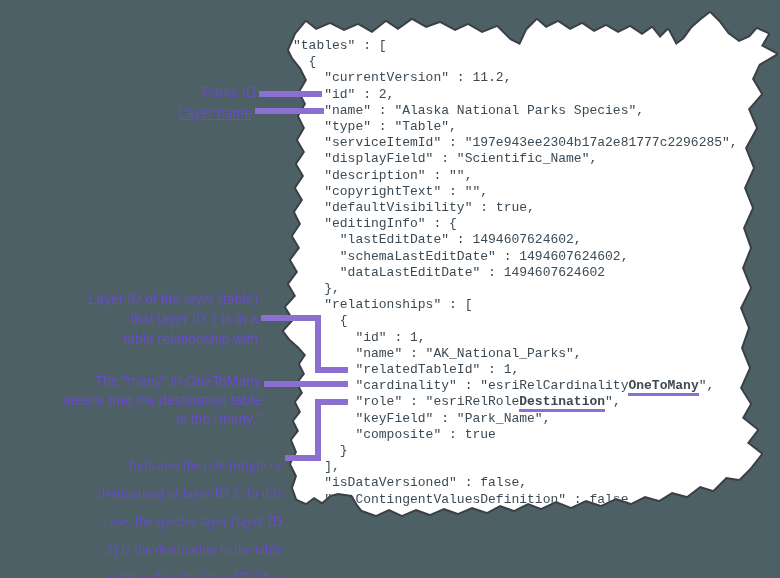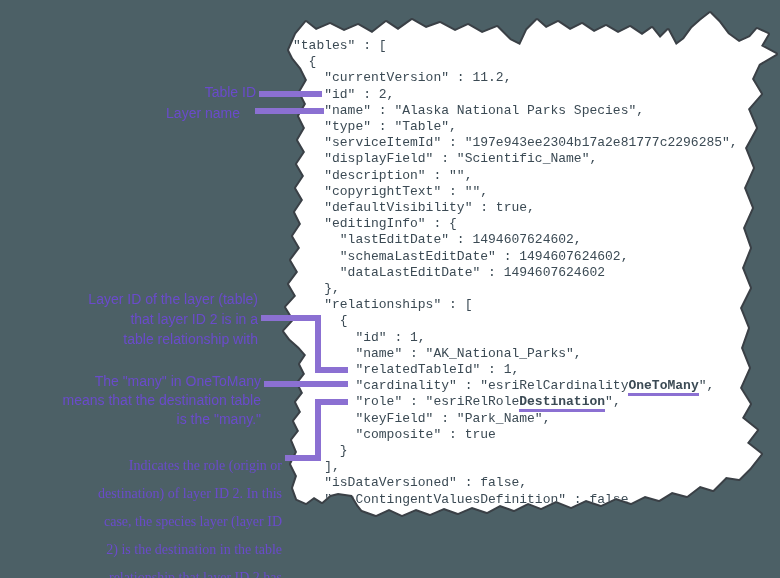--- a/index.html
+++ b/index.html
@@ -13,21 +13,21 @@
   #paper-clip{position:absolute;left:0;top:0;width:780px;height:578px;}
   #paper-bg{position:absolute;left:0;top:0;width:780px;height:578px;background:var(--paper);}
   #code-block{position:absolute;left:293px;top:38px;margin:0;
               font-family:"Liberation Mono","DejaVu Sans Mono",monospace;
               font-size:13px;line-height:16.2px;color:var(--code);}
   .code-line{white-space:pre;}
   .code-line .u{border-bottom:3px solid var(--connector);font-weight:bold;}
   .ann{position:absolute;text-align:right;color:var(--ann);font-size:14px;
        line-height:20px;white-space:pre-line;}
   .ann.a1{left:96px;top:84px;width:160px;line-height:16px;}
-  .ann.a2{left:84px;top:105px;width:156px;line-height:16px;}
+  .ann.a2{left:96px;top:105px;width:156px;line-height:16px;text-decoration:underline;}
   .ann.a3{left:28px;top:289px;width:230px;}
   .ann.a4{left:10px;top:372px;width:251px;line-height:19px;}
   .ann.a5{left:20px;top:452px;width:262px;line-height:28px;font-family:Liberation Serif, serif;}
   .connector{position:absolute;background:var(--connector);}
   .c-a {left:259px;top:91px;width:63px;height:6px;}
   .c-b {left:255px;top:108px;width:69px;height:6px;}
   .c-c1{left:261px;top:315px;width:60px;height:6px;}
   .c-cv{left:315px;top:315px;width:6px;height:58px;}
   .c-c2{left:315px;top:367px;width:33px;height:6px;}
   .c-d {left:264px;top:381px;width:84px;height:6px;}
@@ -42,24 +42,24 @@
 
   <svg id="paper-svg" width="780" height="578" viewBox="0 0 780 578">
       <polygon points="289,50 296,34 306,22 316,30 330,24 344,31 358,25 372,33 386,22 398,30 412,20 426,28 440,23 455,31 468,25 482,33 497,27 510,40 520,45 527,30 537,20 546,28 558,22 570,30 582,24 594,32 606,26 618,33 630,27 642,35 652,28 660,38 668,30 676,45 684,39 692,28 701,20 710,13 719,22 728,34 739,42 750,37 757,29 768,34 761,46 776,54 759,64 752,79 761,94 748,109 756,128 745,148 753,168 744,188 752,208 743,228 750,248 742,268 750,288 740,308 748,328 741,348 749,368 740,388 750,404 742,418 757,430 747,443 761,454 750,468 739,479 726,477 713,490 700,486 687,496 672,492 659,500 645,496 631,503 616,498 601,505 586,500 571,507 556,501 541,508 528,503 514,510 500,505 487,512 472,507 458,513 444,508 430,514 416,509 402,515 389,509 376,515 362,510 358,505 352,495 338,493 330,495 322,502 314,497 306,503 297,499 293,488 297,476 291,464 297,452 292,440 299,431 294,421 301,412 296,402 303,393 298,383 305,374 300,364 306,355 299,347 290,339 284,331 294,320 286,307 296,296 289,284 298,272 291,260 300,248 293,236 301,224 295,212 303,200 296,188 304,176 297,164 305,152 298,140 305,128 299,116 306,104 300,92 307,80 301,68 293,58" fill="none" stroke="#3A4046" stroke-width="4" stroke-linejoin="round"></polygon>
     </svg>
 
   <div id="paper-clip" style="clip-path: polygon(289px 50px, 296px 34px, 306px 22px, 316px 30px, 330px 24px, 344px 31px, 358px 25px, 372px 33px, 386px 22px, 398px 30px, 412px 20px, 426px 28px, 440px 23px, 455px 31px, 468px 25px, 482px 33px, 497px 27px, 510px 40px, 520px 45px, 527px 30px, 537px 20px, 546px 28px, 558px 22px, 570px 30px, 582px 24px, 594px 32px, 606px 26px, 618px 33px, 630px 27px, 642px 35px, 652px 28px, 660px 38px, 668px 30px, 676px 45px, 684px 39px, 692px 28px, 701px 20px, 710px 13px, 719px 22px, 728px 34px, 739px 42px, 750px 37px, 757px 29px, 768px 34px, 761px 46px, 776px 54px, 759px 64px, 752px 79px, 761px 94px, 748px 109px, 756px 128px, 745px 148px, 753px 168px, 744px 188px, 752px 208px, 743px 228px, 750px 248px, 742px 268px, 750px 288px, 740px 308px, 748px 328px, 741px 348px, 749px 368px, 740px 388px, 750px 404px, 742px 418px, 757px 430px, 747px 443px, 761px 454px, 750px 468px, 739px 479px, 726px 477px, 713px 490px, 700px 486px, 687px 496px, 672px 492px, 659px 500px, 645px 496px, 631px 503px, 616px 498px, 601px 505px, 586px 500px, 571px 507px, 556px 501px, 541px 508px, 528px 503px, 514px 510px, 500px 505px, 487px 512px, 472px 507px, 458px 513px, 444px 508px, 430px 514px, 416px 509px, 402px 515px, 389px 509px, 376px 515px, 362px 510px, 358px 505px, 352px 495px, 338px 493px, 330px 495px, 322px 502px, 314px 497px, 306px 503px, 297px 499px, 293px 488px, 297px 476px, 291px 464px, 297px 452px, 292px 440px, 299px 431px, 294px 421px, 301px 412px, 296px 402px, 303px 393px, 298px 383px, 305px 374px, 300px 364px, 306px 355px, 299px 347px, 290px 339px, 284px 331px, 294px 320px, 286px 307px, 296px 296px, 289px 284px, 298px 272px, 291px 260px, 300px 248px, 293px 236px, 301px 224px, 295px 212px, 303px 200px, 296px 188px, 304px 176px, 297px 164px, 305px 152px, 298px 140px, 305px 128px, 299px 116px, 306px 104px, 300px 92px, 307px 80px, 301px 68px, 293px 58px);">
     <div id="paper-bg"></div>
     <pre id="code-block"><div class="code-line"><span>"tables" : [</span></div><div class="code-line"><span>  {</span></div><div class="code-line"><span>    "currentVersion" : 11.2,</span></div><div class="code-line"><span>    "id" : 2,</span></div><div class="code-line"><span>    "name" : "Alaska National Parks Species",</span></div><div class="code-line"><span>    "type" : "Table",</span></div><div class="code-line"><span>    "serviceItemId" : "197e943ee2304b17a2e81777c2296285",</span></div><div class="code-line"><span>    "displayField" : "Scientific_Name",</span></div><div class="code-line"><span>    "description" : "",</span></div><div class="code-line"><span>    "copyrightText" : "",</span></div><div class="code-line"><span>    "defaultVisibility" : true,</span></div><div class="code-line"><span>    "editingInfo" : {</span></div><div class="code-line"><span>      "lastEditDate" : 1494607624602,</span></div><div class="code-line"><span>      "schemaLastEditDate" : 1494607624602,</span></div><div class="code-line"><span>      "dataLastEditDate" : 1494607624602</span></div><div class="code-line"><span>    },</span></div><div class="code-line"><span>    "relationships" : [</span></div><div class="code-line"><span>      {</span></div><div class="code-line"><span>        "id" : 1,</span></div><div class="code-line"><span>        "name" : "AK_National_Parks",</span></div><div class="code-line"><span>        "relatedTableId" : 1,</span></div><div class="code-line"><span>        "cardinality" : "esriRelCardinality</span><span class="u">OneToMany</span><span>",</span></div><div class="code-line"><span>        "role" : "esriRelRole</span><span class="u">Destination</span><span>",</span></div><div class="code-line"><span>        "keyField" : "Park_Name",</span></div><div class="code-line"><span>        "composite" : true</span></div><div class="code-line"><span>      }</span></div><div class="code-line"><span>    ],</span></div><div class="code-line"><span>    "isDataVersioned" : false,</span></div><div class="code-line"><span>    "hasContingentValuesDefinition" : false</span></div></pre>
   </div>
 
-  <div class="ann a1">Table ID</div>
+  <div class="ann a1">Parks ID</div>
   <div class="ann a2">Layer name</div>
   <div class="ann a3">Layer ID of the layer (table)
-that layer ID 2 is in a
+that layer ID 1 is in a
 table relationship with</div>
   <div class="ann a4">The "many" in OneToMany
 means that the destination table
 is the "many."</div>
   <div class="ann a5">Indicates the role (origin or
 destination) of layer ID 2. In this
 case, the species layer (layer ID
 2) is the destination in the table
 relationship that layer ID 2 has
 with layer ID 1.</div>

